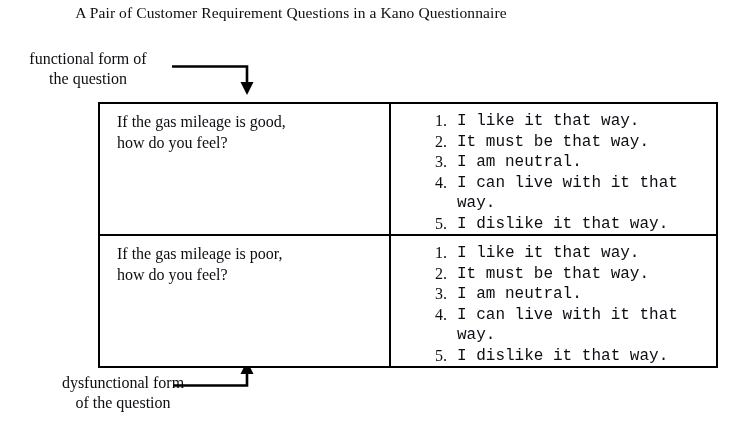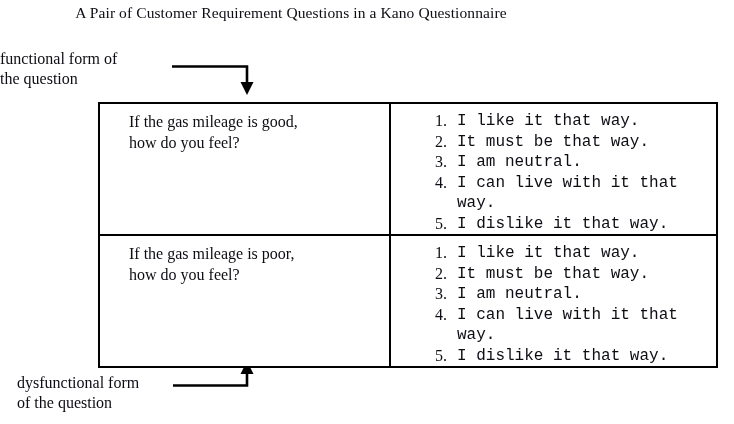--- a/index.html
+++ b/index.html
@@ -24,34 +24,35 @@
     width: 582px;
     text-align: center;
     font-size: 15.5px;
     line-height: 20px;
     letter-spacing: 0.1px;
   }
 
   
   .annot-label {
     position: absolute;
-    text-align: left;
+    text-align: center;
     font-size: 16px;
     line-height: 20px;
     white-space: pre-line;
   }
   #functional-label {
     left: 0px;
     top: 49px;
     width: 176px;
   }
   #dysfunctional-label {
-    left: 17px;
+    left: 0px;
     top: 373px;
     width: 176px;
+    padding-left: 35px;
   }
 
   
   .leader-layer {
     position: absolute;
     left: 0;
     top: 0;
     width: 734px;
     height: 424px;
     pointer-events: none;
@@ -77,21 +78,21 @@
   }
   .col-question { width: 289px; }
   .col-answers  { width: 325px; }
 
   .row-one td  { height: 127px; }
   .row-two td  { height: 129px; margin-left: 24px; }
 
   .question-text {
     font-size: 16px;
     line-height: 20.5px;
-    padding: 8px 0 0 29px;
+    padding: 8px 0 0 17px;
     white-space: pre-line;
   }
 
   .answer-list {
     list-style: none;
     margin: 0;
     padding: 7px 0 0 0;
     font-size: 16px;
     line-height: 20.5px;
   }

